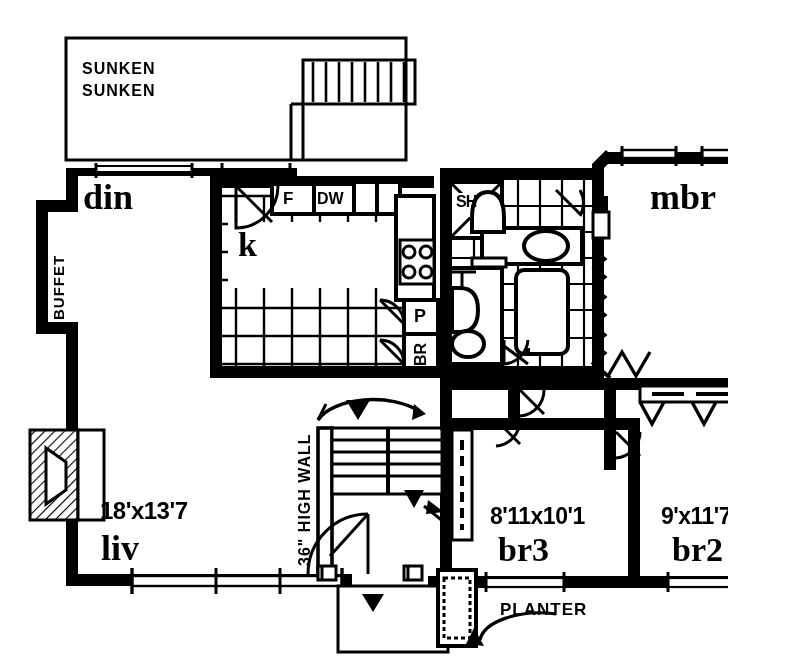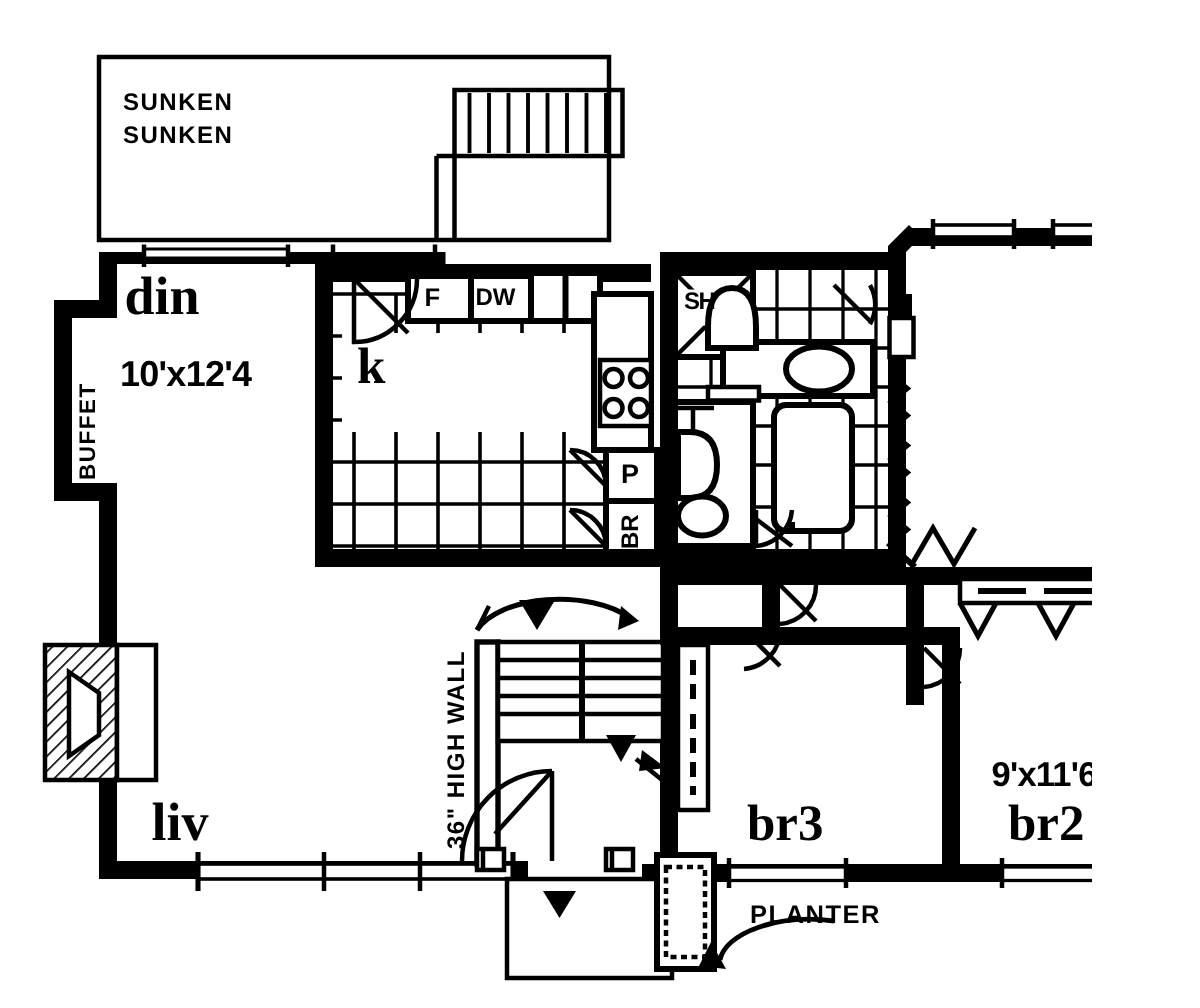--- a/index.html
+++ b/index.html
@@ -333,38 +333,40 @@
       <line x1="222" y1="163" x2="222" y2="180" stroke="#000" stroke-width="3"></line>
       <line x1="290" y1="163" x2="290" y2="180" stroke="#000" stroke-width="3"></line>
     </g>
 
   </svg>
 
   <div class="lbl" style="left:82px;top:60px;font-size:16px;font-weight:bold;letter-spacing:1px;">SUNKEN</div>
   <div class="lbl" style="left:82px;top:82px;font-size:16px;font-weight:bold;letter-spacing:1px;">SUNKEN</div>
 
   <div class="lbl room-name" style="left:83px;top:176px;font-size:36px;">din</div>
-  <div class="lbl dim" style="left:80px;top:236px;font-size:24px;">10'x12'4</div>
 
   <div class="lbl tag vert" style="left:50px;top:320px;font-size:15px;letter-spacing:1px;transform:rotate(-90deg);">BUFFET</div>
 
   <div class="lbl room-name" style="left:238px;top:226px;font-size:34px;">k</div>
 
   <div class="lbl tag" style="left:283px;top:189px;font-size:17px;">F</div>
   <div class="lbl tag" style="left:317px;top:190px;font-size:16px;">DW</div>
   <div class="lbl tag" style="left:414px;top:306px;font-size:18px;">P</div>
   <div class="lbl tag vert" style="left:412px;top:366px;font-size:16px;transform:rotate(-90deg);">BR</div>
 
   <div class="lbl tag" style="left:456px;top:193px;font-size:16px;letter-spacing:-1px;">SH</div>
 
-
+  <div class="lbl room-name" style="left:650px;top:176px;font-size:36px;">mbr</div>
+
+  <div class="lbl dim" style="left:100px;top:497px;font-size:24px;">18'x13'7</div>
   <div class="lbl room-name" style="left:101px;top:527px;font-size:36px;">liv</div>
 
   <div class="lbl tag vert" style="left:296px;top:566px;font-size:16px;letter-spacing:1px;transform:rotate(-90deg);">36" HIGH WALL</div>
 
+  <div class="lbl dim" style="left:490px;top:503px;font-size:23px;">8'11x10'1</div>
   <div class="lbl room-name" style="left:498px;top:531px;font-size:34px;">br3</div>
 
-  <div class="lbl dim" style="left:661px;top:503px;font-size:23px;">9'x11'6</div>
+  <div class="lbl dim" style="left:661px;top:503px;font-size:23px;">9'x11'7</div>
   <div class="lbl room-name" style="left:672px;top:531px;font-size:34px;">br2</div>
 
   <div class="lbl tag" style="left:500px;top:600px;font-size:17px;letter-spacing:1px;">PLANTER</div>
 
 </div>
 
 </body></html>

